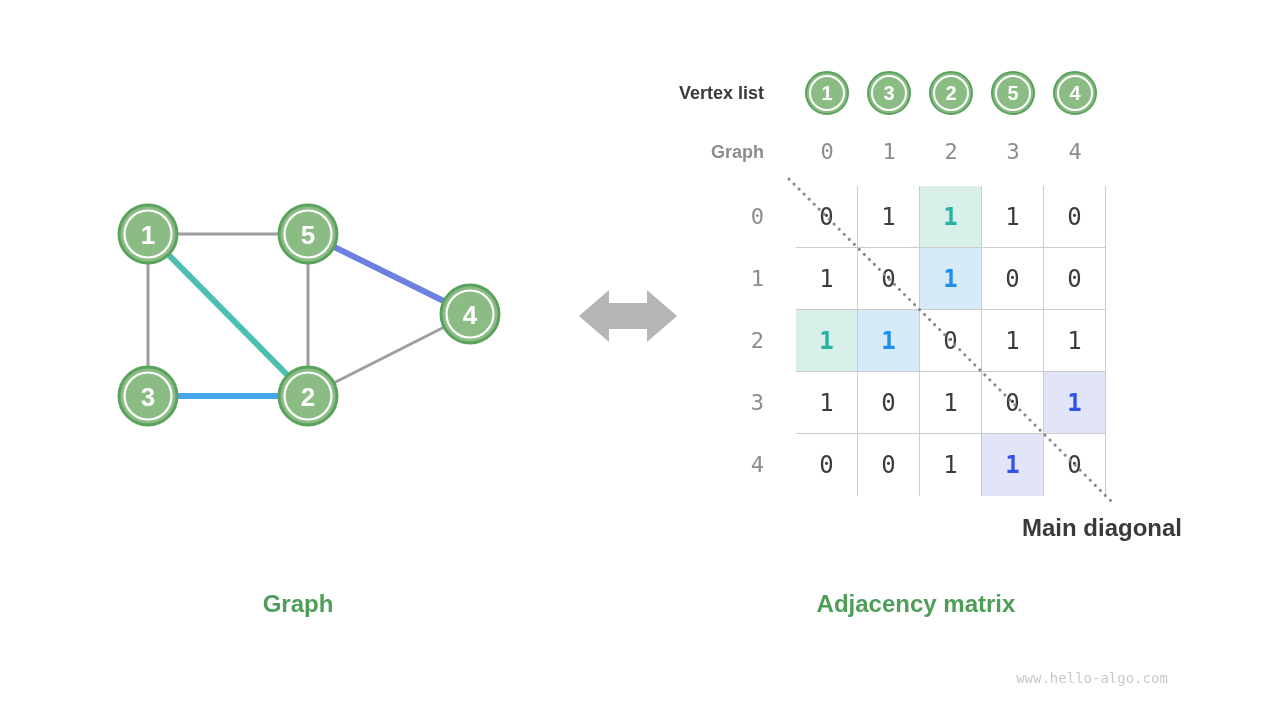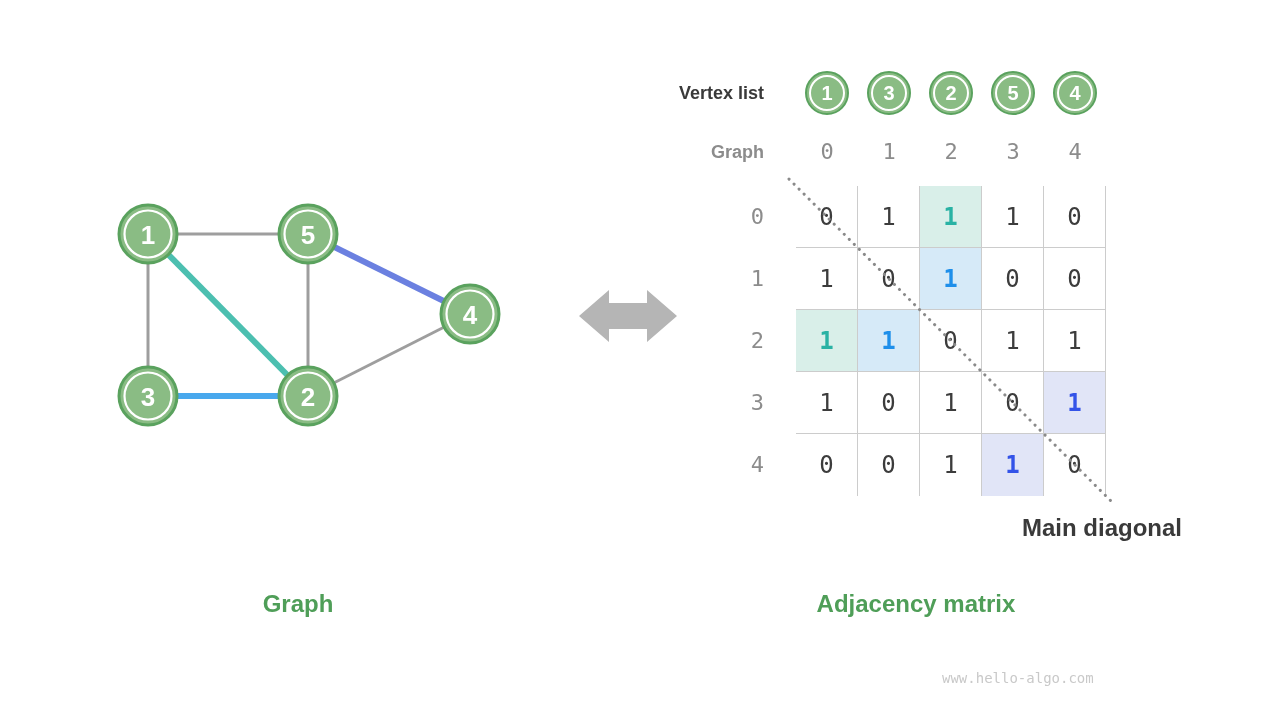--- a/index.html
+++ b/index.html
@@ -70,21 +70,21 @@
   }
   .section-title {
     position:absolute; top:590px; text-align:center;
     font-weight:bold; font-size:24px; color:var(--title-green); z-index:1;
   }
   #graph-title { left:0; width:596px; }
   #matrix-title { left:616px; width:600px; }
 
   
   #watermark {
-    position:absolute; left:942px; top:670px; width:300px; text-align:left;
+    position:absolute; left:942px; top:670px; width:300px; text-align:center;
     font-family:"DejaVu Sans Mono", monospace; font-size:14px;
     color:var(--watermark); z-index:1;
   }
 </style>
 </head>
 <body>
 
 <svg id="base-svg" width="1280" height="720" viewBox="0 0 1280 720">
   <g id="edges-layer">
       <line x1="148" y1="234" x2="308" y2="234" stroke="#9e9e9e" stroke-width="3"></line>

